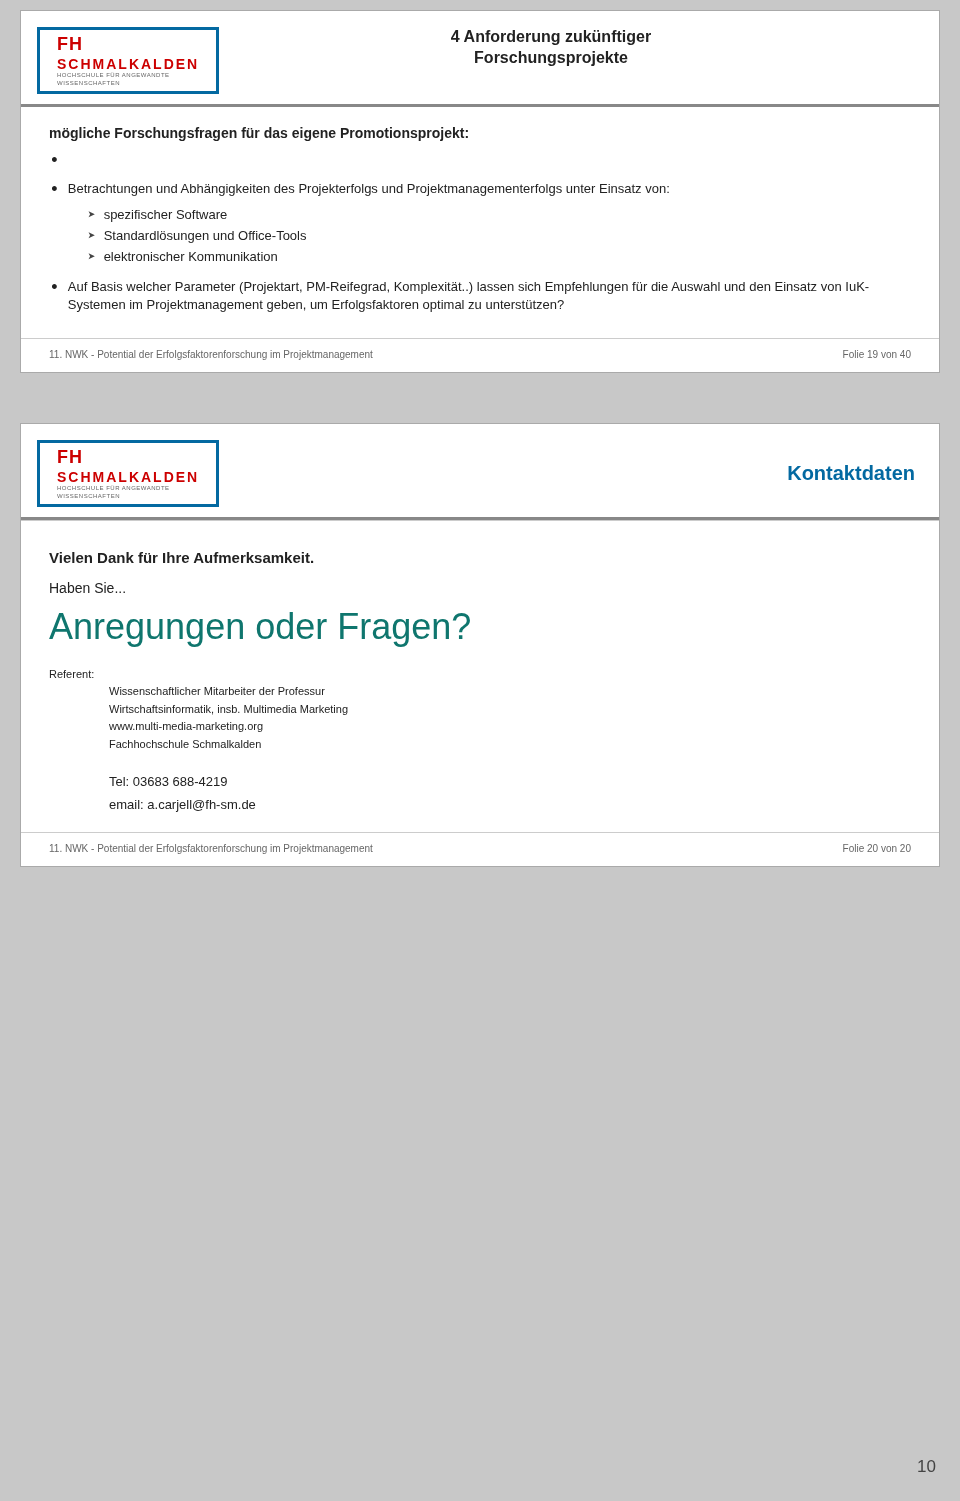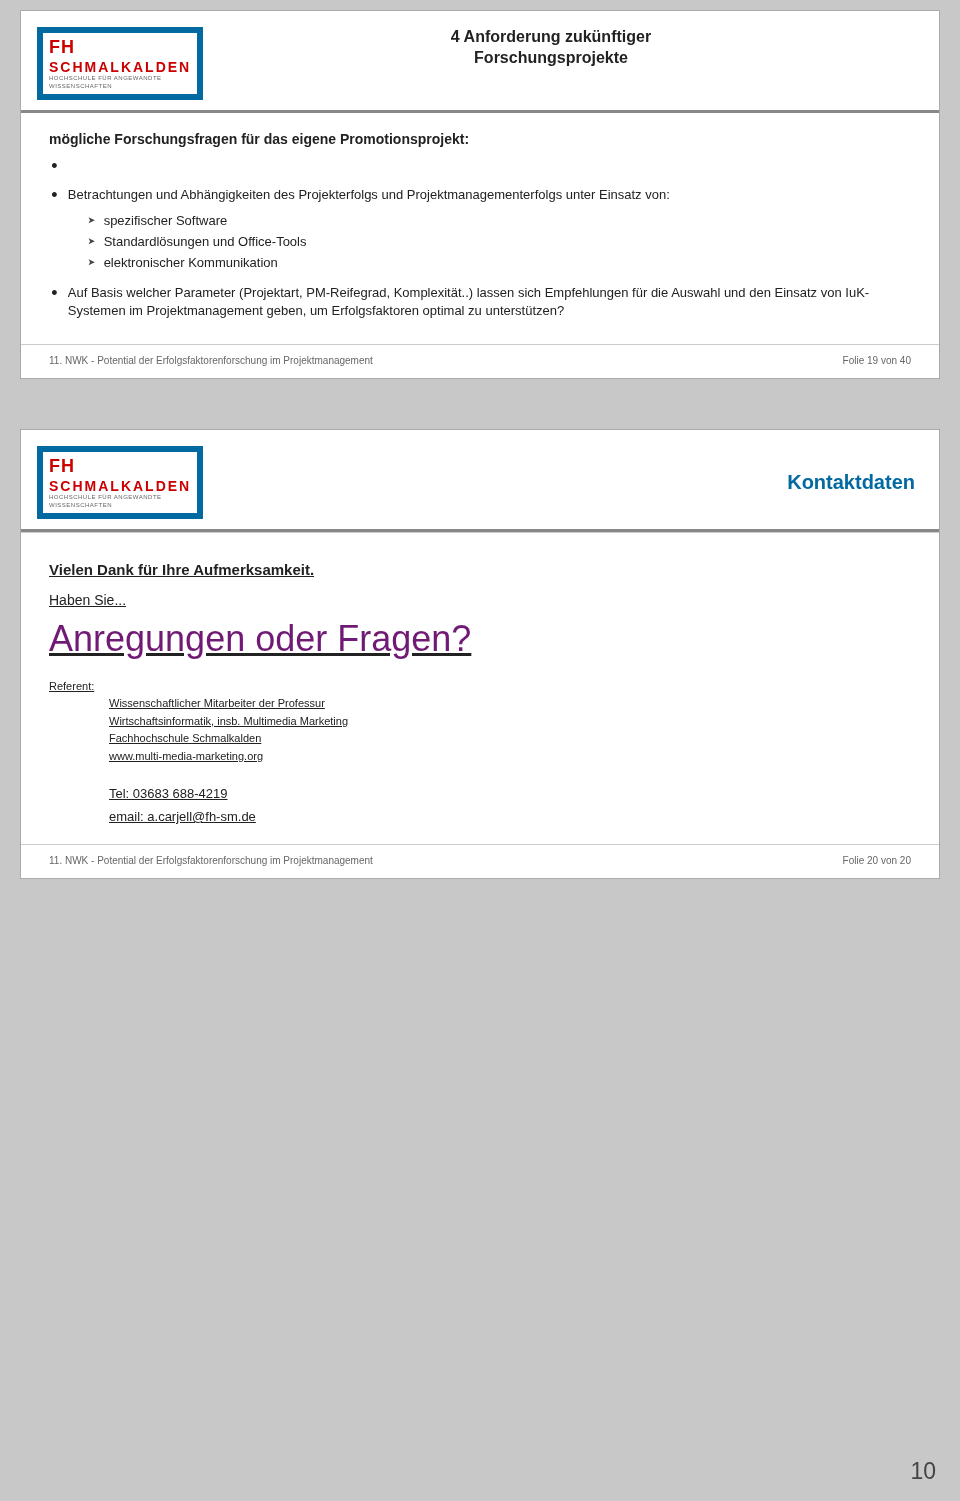--- a/index.html
+++ b/index.html
@@ -27,22 +27,22 @@
       padding: 16px 24px 10px 16px;
       border-bottom: 3px solid #888;
     }
 
     .logo-box {
       width: 130px;
       flex-shrink: 0;
     }
 
     .logo-inner {
-      border: 6px solid #0369a1;
-      padding: 4px 6px;
+      border: 3px solid #0369a1;
+      padding: 4px 17px;
       display: inline-block;
       font-size: 10px;
       font-family: Arial, sans-serif;
       line-height: 1.2;
     }
 
     .logo-fh {
       font-size: 18px;
       font-weight: bold;
       color: #c00;
@@ -157,42 +157,41 @@
       flex: 1;
       text-align: right;
       font-size: 20px;
       font-weight: bold;
       color: #0369a1;
       font-family: Arial, sans-serif;
     }
 
     .slide2-body {
       padding: 24px 12px 16px 28px;
-      text-decoration: underline;
     }
 
     .thanks-bold {
       font-weight: bold;
       font-size: 15px;
       font-family: Arial, sans-serif;
       margin-bottom: 14px;
     }
 
     .haben-sie {
       font-size: 14px;
       font-family: Arial, sans-serif;
       margin-bottom: 10px;
     }
 
     .big-question {
       font-size: 36px;
       font-family: Arial, sans-serif;
       font-weight: normal;
       margin-bottom: 18px;
-      color: #701a75;
+      color: #0f766e;
     }
 
     .referent-section {
       font-size: 11px;
       font-family: Arial, sans-serif;
       line-height: 1.6;
       margin-bottom: 16px;
     }
 
     .referent-label {
@@ -303,32 +302,32 @@
   <div class="slide2-body">
     <div class="thanks-bold">Vielen Dank für Ihre Aufmerksamkeit.</div>
     <div class="haben-sie">Haben Sie...</div>
     <div class="big-question">Anregungen oder Fragen?</div>
 
     <div class="referent-section">
       <span class="referent-label">Referent:</span>
       <div class="referent-details">
         <div>Wissenschaftlicher Mitarbeiter der Professur</div>
         <div>Wirtschaftsinformatik, insb. Multimedia Marketing</div>
+        <div>www.multi-media-marketing.org</div>
         <div>Fachhochschule Schmalkalden</div>
-        <div>www.multi-media-marketing.org</div>
       </div>
     </div>
 
     <div class="contact-section">
       <div>Tel: 03683 688-4219</div>
       <div>email: a.carjell@fh-sm.de</div>
     </div>
   </div>
 
   <div class="slide2-footer">
     <span>11. NWK - Potential der Erfolgsfaktorenforschung im Projektmanagement</span>
     <span>Folie 20 von 20</span>
   </div>
 </div>
 
 <div style="height: 10px; background: #c8c8c8;"></div>
 
-<div style="position: fixed; bottom: 16px; right: 24px; font-size: 23px; color: #444; font-family: Arial, sans-serif;">10</div>
+<div style="position: fixed; bottom: 24px; right: 24px; font-size: 17px; color: #444; font-family: Arial, sans-serif;">10</div>
 
 </body></html>

